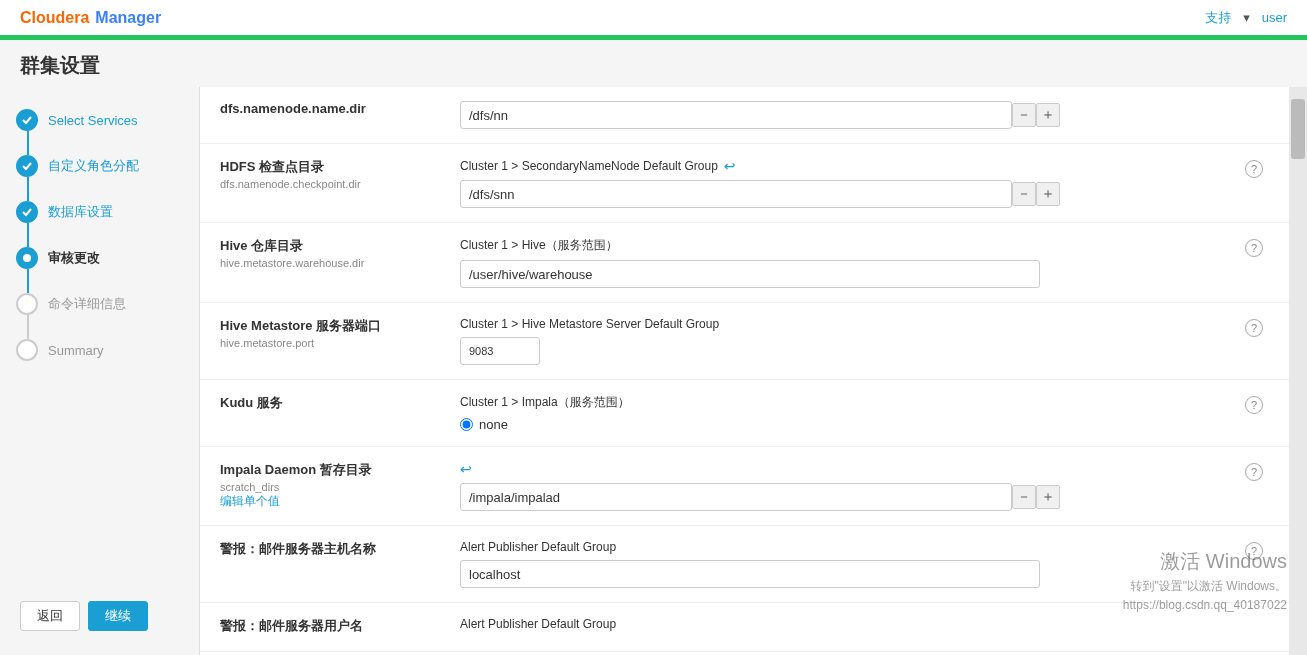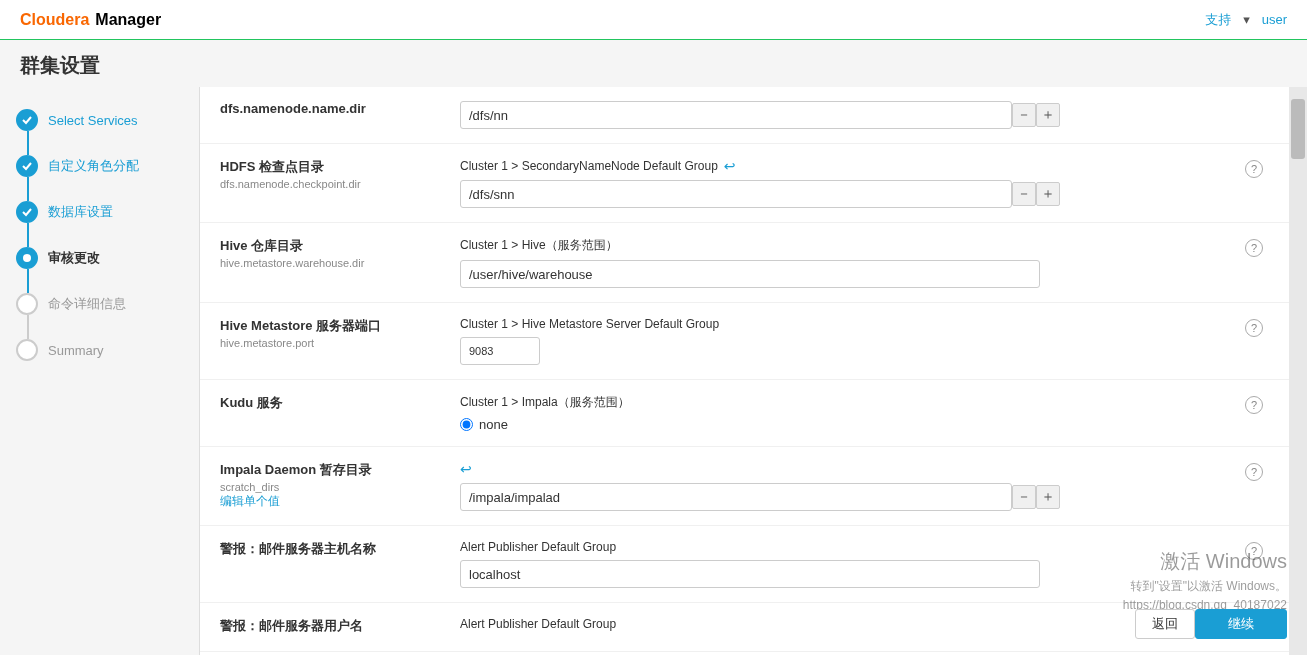--- a/index.html
+++ b/index.html
@@ -1,34 +1,34 @@
 <!DOCTYPE html>
 <html><head>
   <meta charset="utf-8">
   <style>
     * { box-sizing: border-box; margin: 0; padding: 0; }
     body { font-family: 'Microsoft YaHei', Arial, sans-serif; background: #f5f5f5; font-size: 13px; color: #333; }
 
     .header {
       background: #fff;
-      border-bottom: 1px solid #22c55e;
+      border-bottom: 5px solid #22c55e;
       padding: 0 20px;
       height: 40px;
       display: flex;
       align-items: center;
       justify-content: space-between;
     }
     .header-logo {
       display: flex;
       align-items: center;
       gap: 6px;
       font-size: 16px;
     }
     .logo-cloudera { color: #f96702; font-weight: bold; font-size: 16px; }
-    .logo-manager { color: #000000; font-weight: bold; font-size: 16px; }
+    .logo-manager { color: #3b82f6; font-weight: bold; font-size: 16px; }
     .header-right { display: flex; align-items: center; gap: 12px; font-size: 13px; color: #555; }
     .header-right a { color: #1a9ed4; text-decoration: none; cursor: pointer; }
 
     .page-title {
       padding: 12px 20px 8px;
       font-size: 20px;
       font-weight: bold;
       color: #333;
     }
 
@@ -235,27 +235,27 @@
       background: #bbb;
       border-radius: 3px;
       margin: 2px auto;
       position: absolute;
       top: 10px;
       left: 2px;
     }
 
     .bottom-bar {
       position: fixed;
-      bottom: 8px;
+      bottom: 16px;
       right: 0;
       width: 100%;
       background: transparent;
       display: flex;
-      justify-content: flex-end;
       padding: 8px 20px;
+      gap: 8px;
       align-items: center;
     }
 
     .windows-watermark {
       position: fixed;
       bottom: 40px;
       right: 20px;
       font-size: 12px;
       color: rgba(0,0,0,0.4);
       text-align: right;
@@ -270,21 +270,21 @@
       padding: 5px 16px;
       border-radius: 3px;
       cursor: pointer;
       font-size: 13px;
     }
 
     .btn-continue {
       background: #1a9ed4;
       border: 1px solid #1a9ed4;
       color: #fff;
-      padding: 5px 32px;
+      padding: 5px 16px;
       border-radius: 3px;
       cursor: pointer;
       font-size: 13px;
     }
   </style>
 </head>
 <body>
 
 <div class="header">
   <div class="header-logo">

